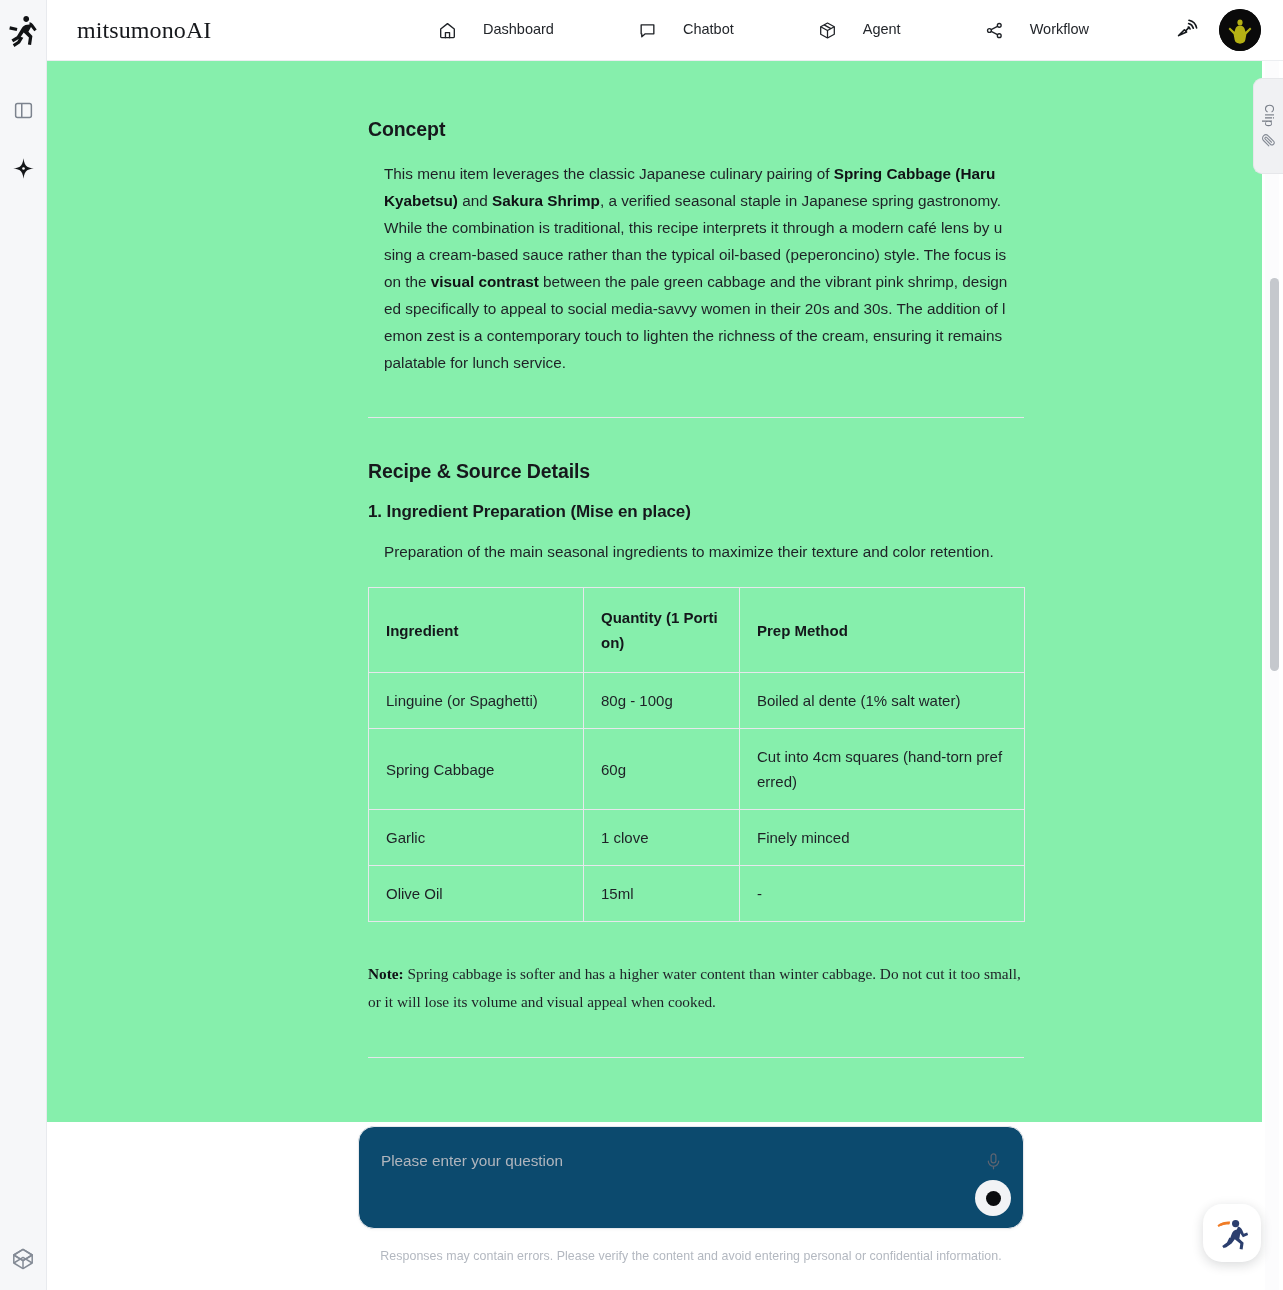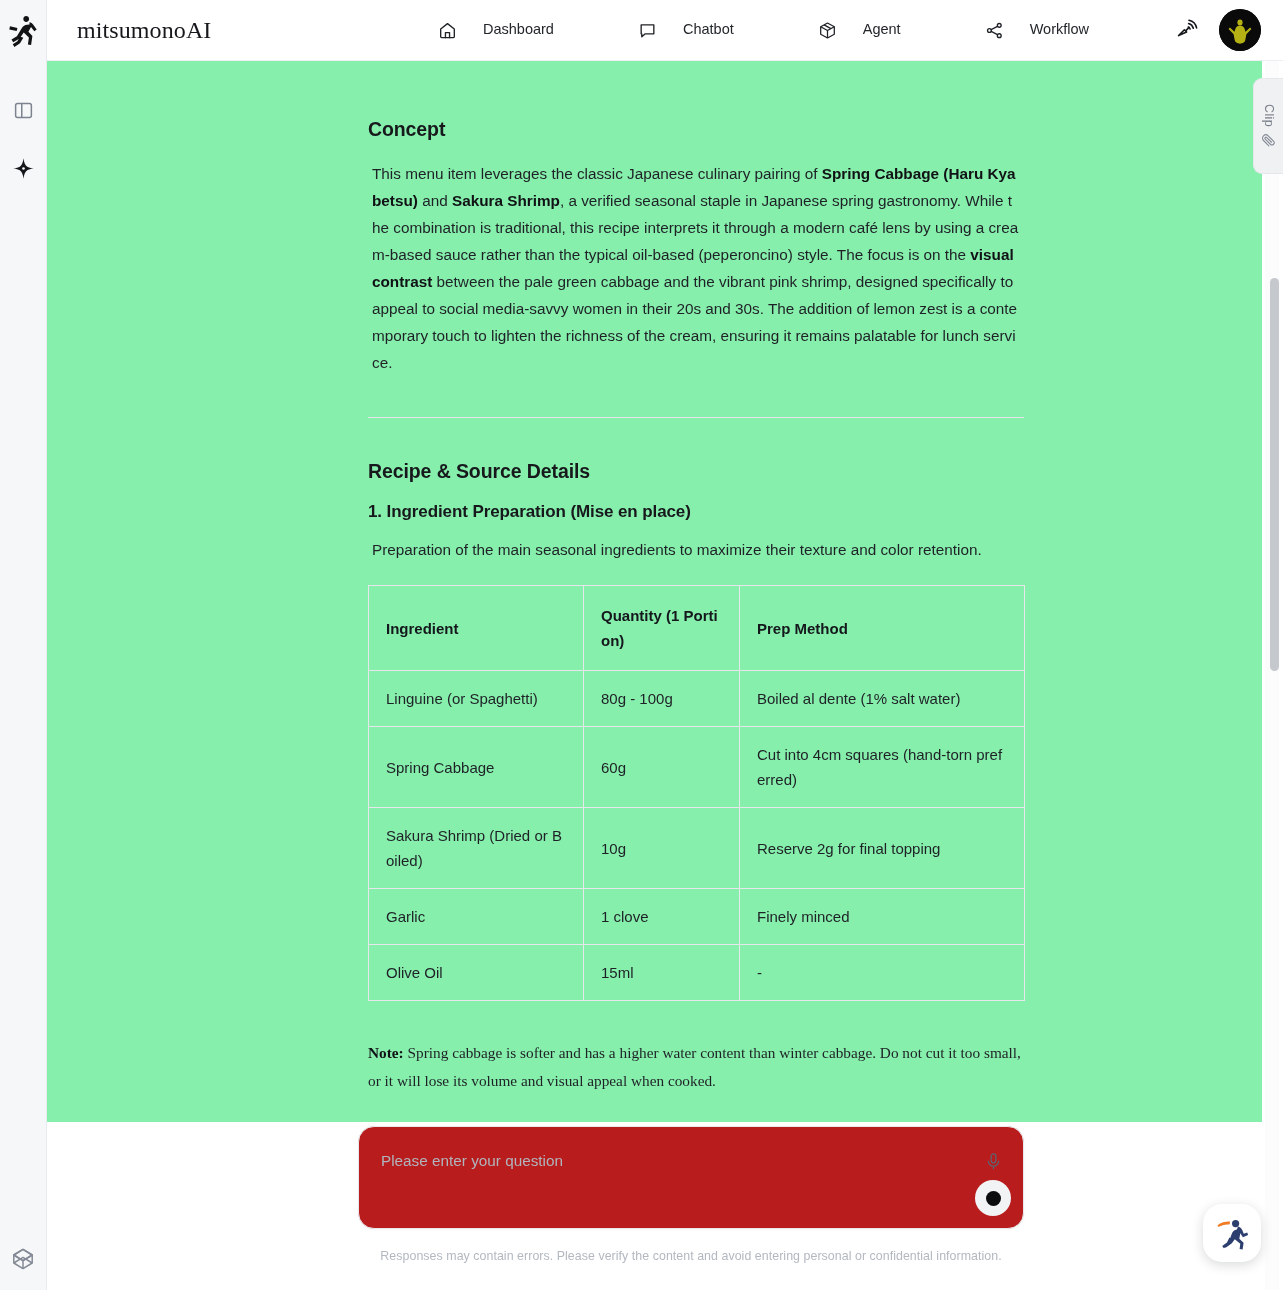--- a/index.html
+++ b/index.html
@@ -152,21 +152,21 @@
   h3.sub-title {
     font-size: 17px;
     font-weight: 700;
     margin: 0 0 14px 0;
     color: #16181c;
     letter-spacing: -0.1px;
   }
   p.body {
     font-size: 15.3px;
     line-height: 27px;
-    margin: 4px;
+    margin: 16px;
     color: #1e2126;
     word-break: break-all;
     overflow-wrap: anywhere;
   }
   p.body b { font-weight: 700; color: #101215; }
 
   hr.rule {
     border: none;
     border-top: 1px solid #e4e6ea;
     margin: 41px 0 42px 0;
@@ -221,21 +221,21 @@
     height: 168px;
     background: #ffffff;
     pointer-events: none;
   }
   .composer {
     position: absolute;
     left: 311px;
     top: 4px;
     width: 666px;
     height: 103px;
-    background: #b91c1c;
+    background: #0c4a6e;
     border: 1px solid #e7e9ed;
     border-radius: 16px;
     box-shadow: 0 1px 3px rgba(16,18,22,0.04);
     pointer-events: auto;
   }
   .composer-placeholder {
     position: absolute;
     left: 22px; top: 25px;
     font-size: 15.3px;
     color: #b0b5bd;
@@ -485,25 +485,20 @@
             <td>Linguine (or Spaghetti)</td>
             <td>80g - 100g</td>
             <td>Boiled al dente (1% salt water)</td>
           </tr>
           <tr>
             <td>Spring Cabbage</td>
             <td>60g</td>
             <td>Cut into 4cm squares (hand-torn preferred)</td>
           </tr>
           <tr>
-            <td>Sakura Shrimp (Dried or Boiled)</td>
-            <td>10g</td>
-            <td>Reserve 2g for final topping</td>
-          </tr>
-          <tr>
             <td>Garlic</td>
             <td>1 clove</td>
             <td>Finely minced</td>
           </tr>
           <tr>
             <td>Olive Oil</td>
             <td>15ml</td>
             <td>-</td>
           </tr>
         </tbody>

